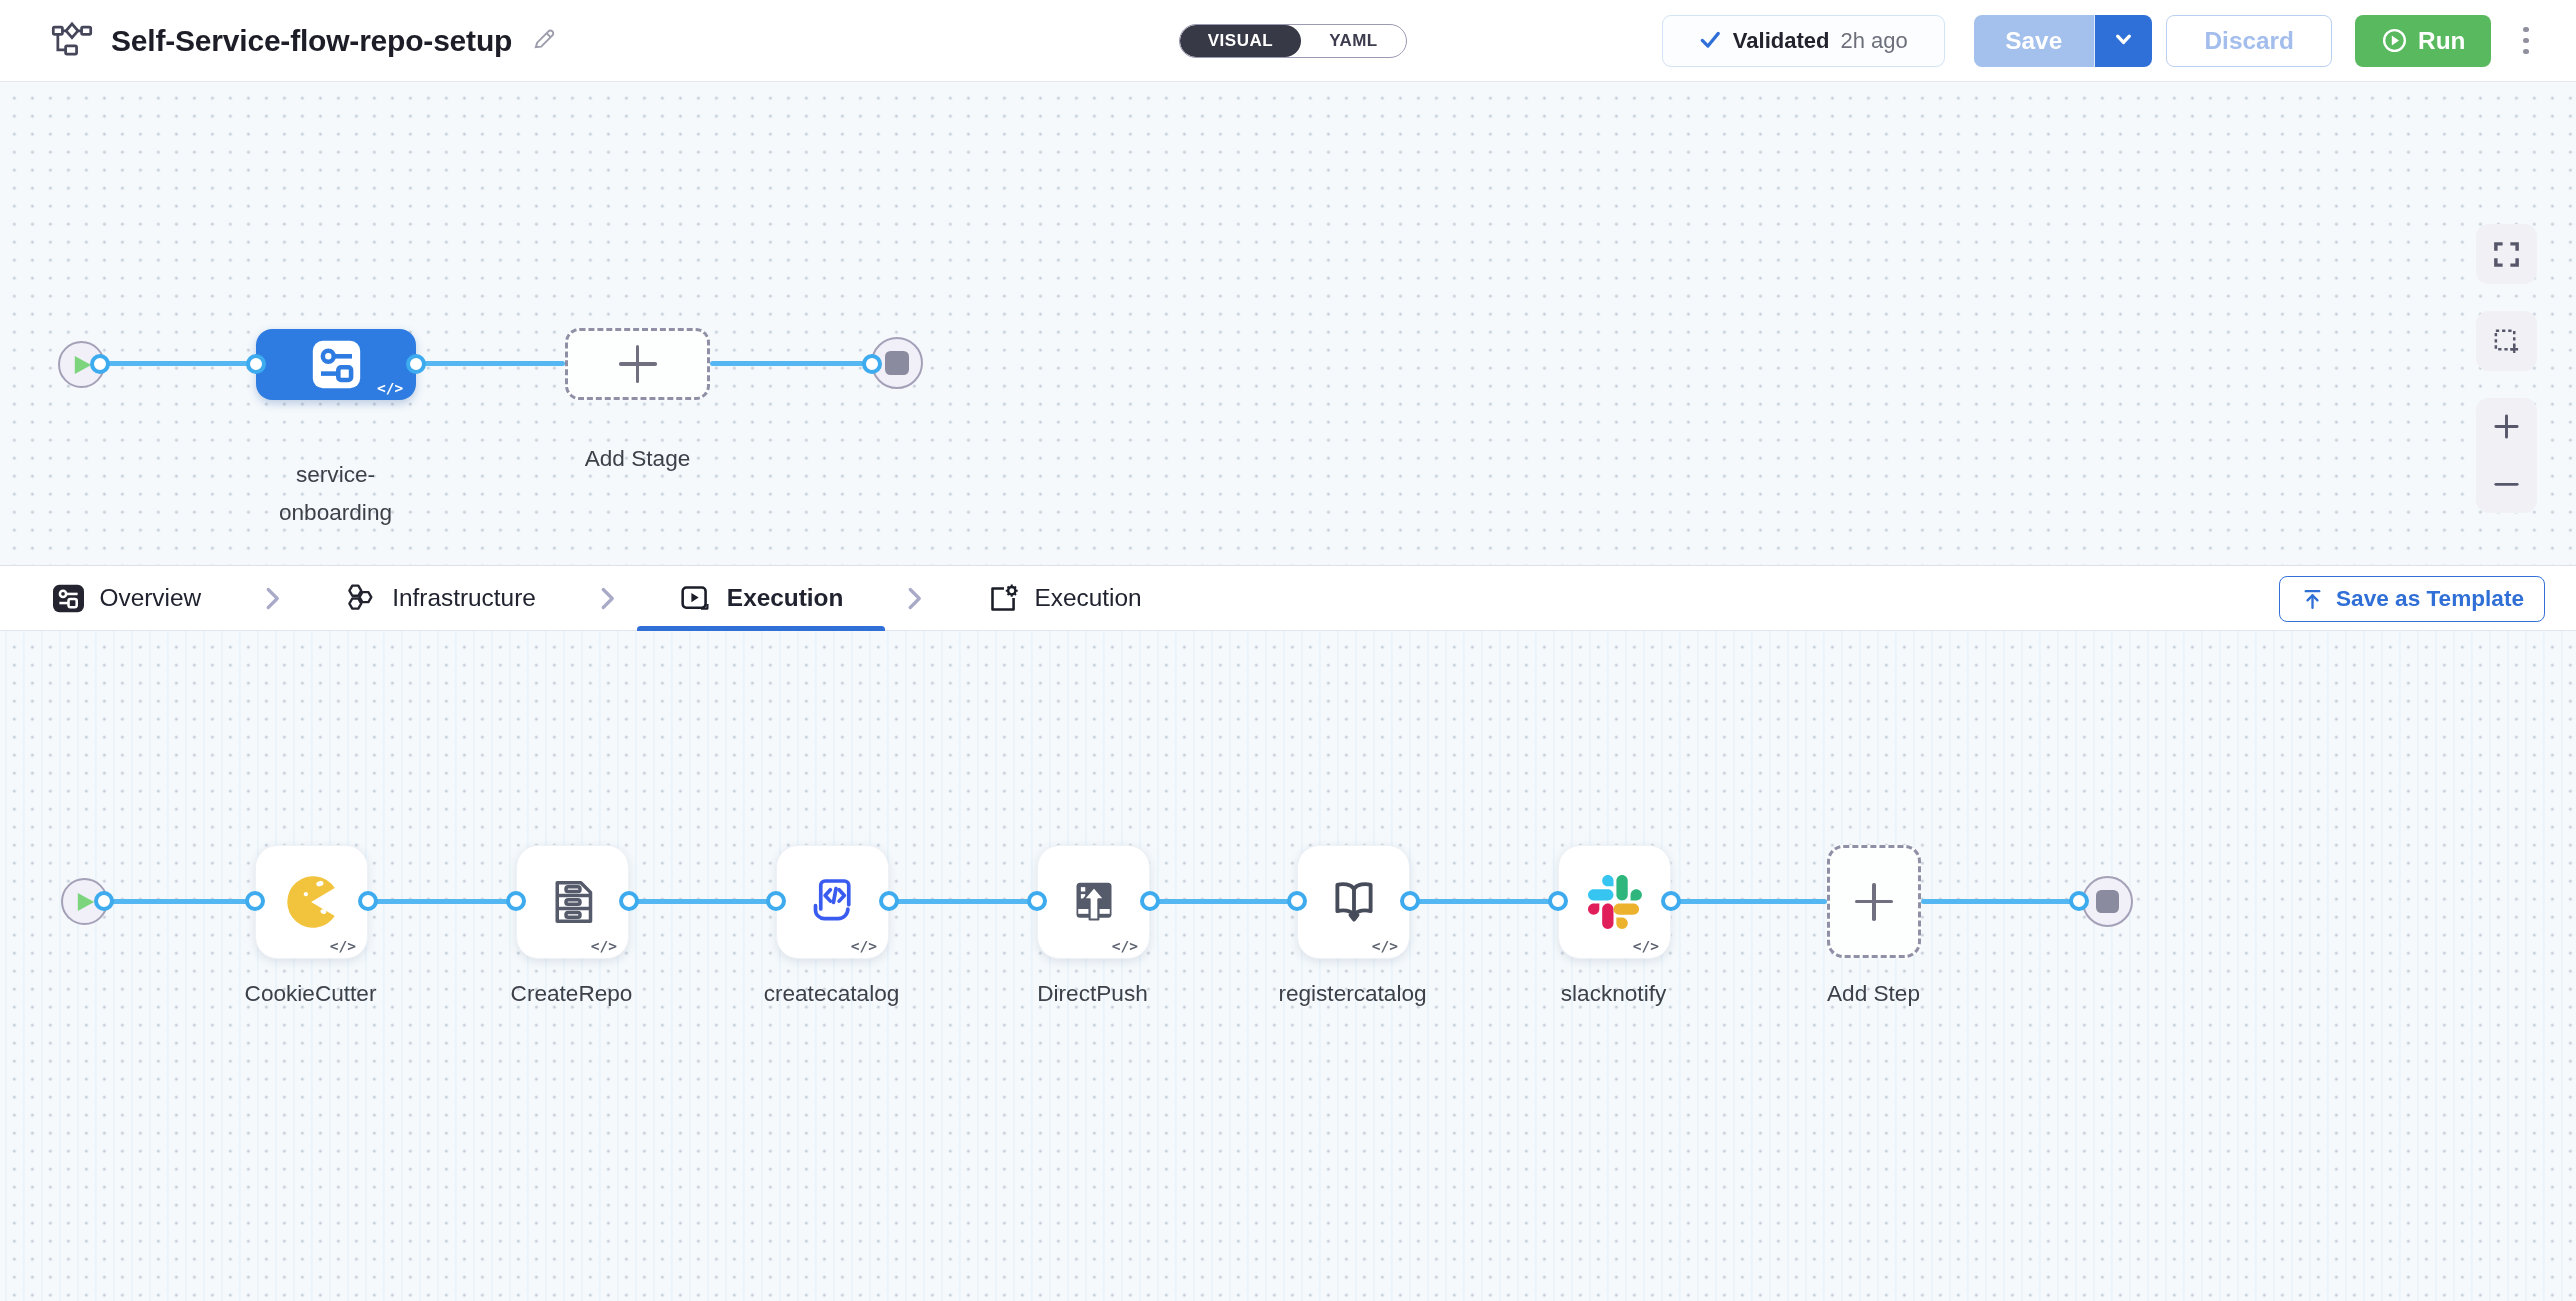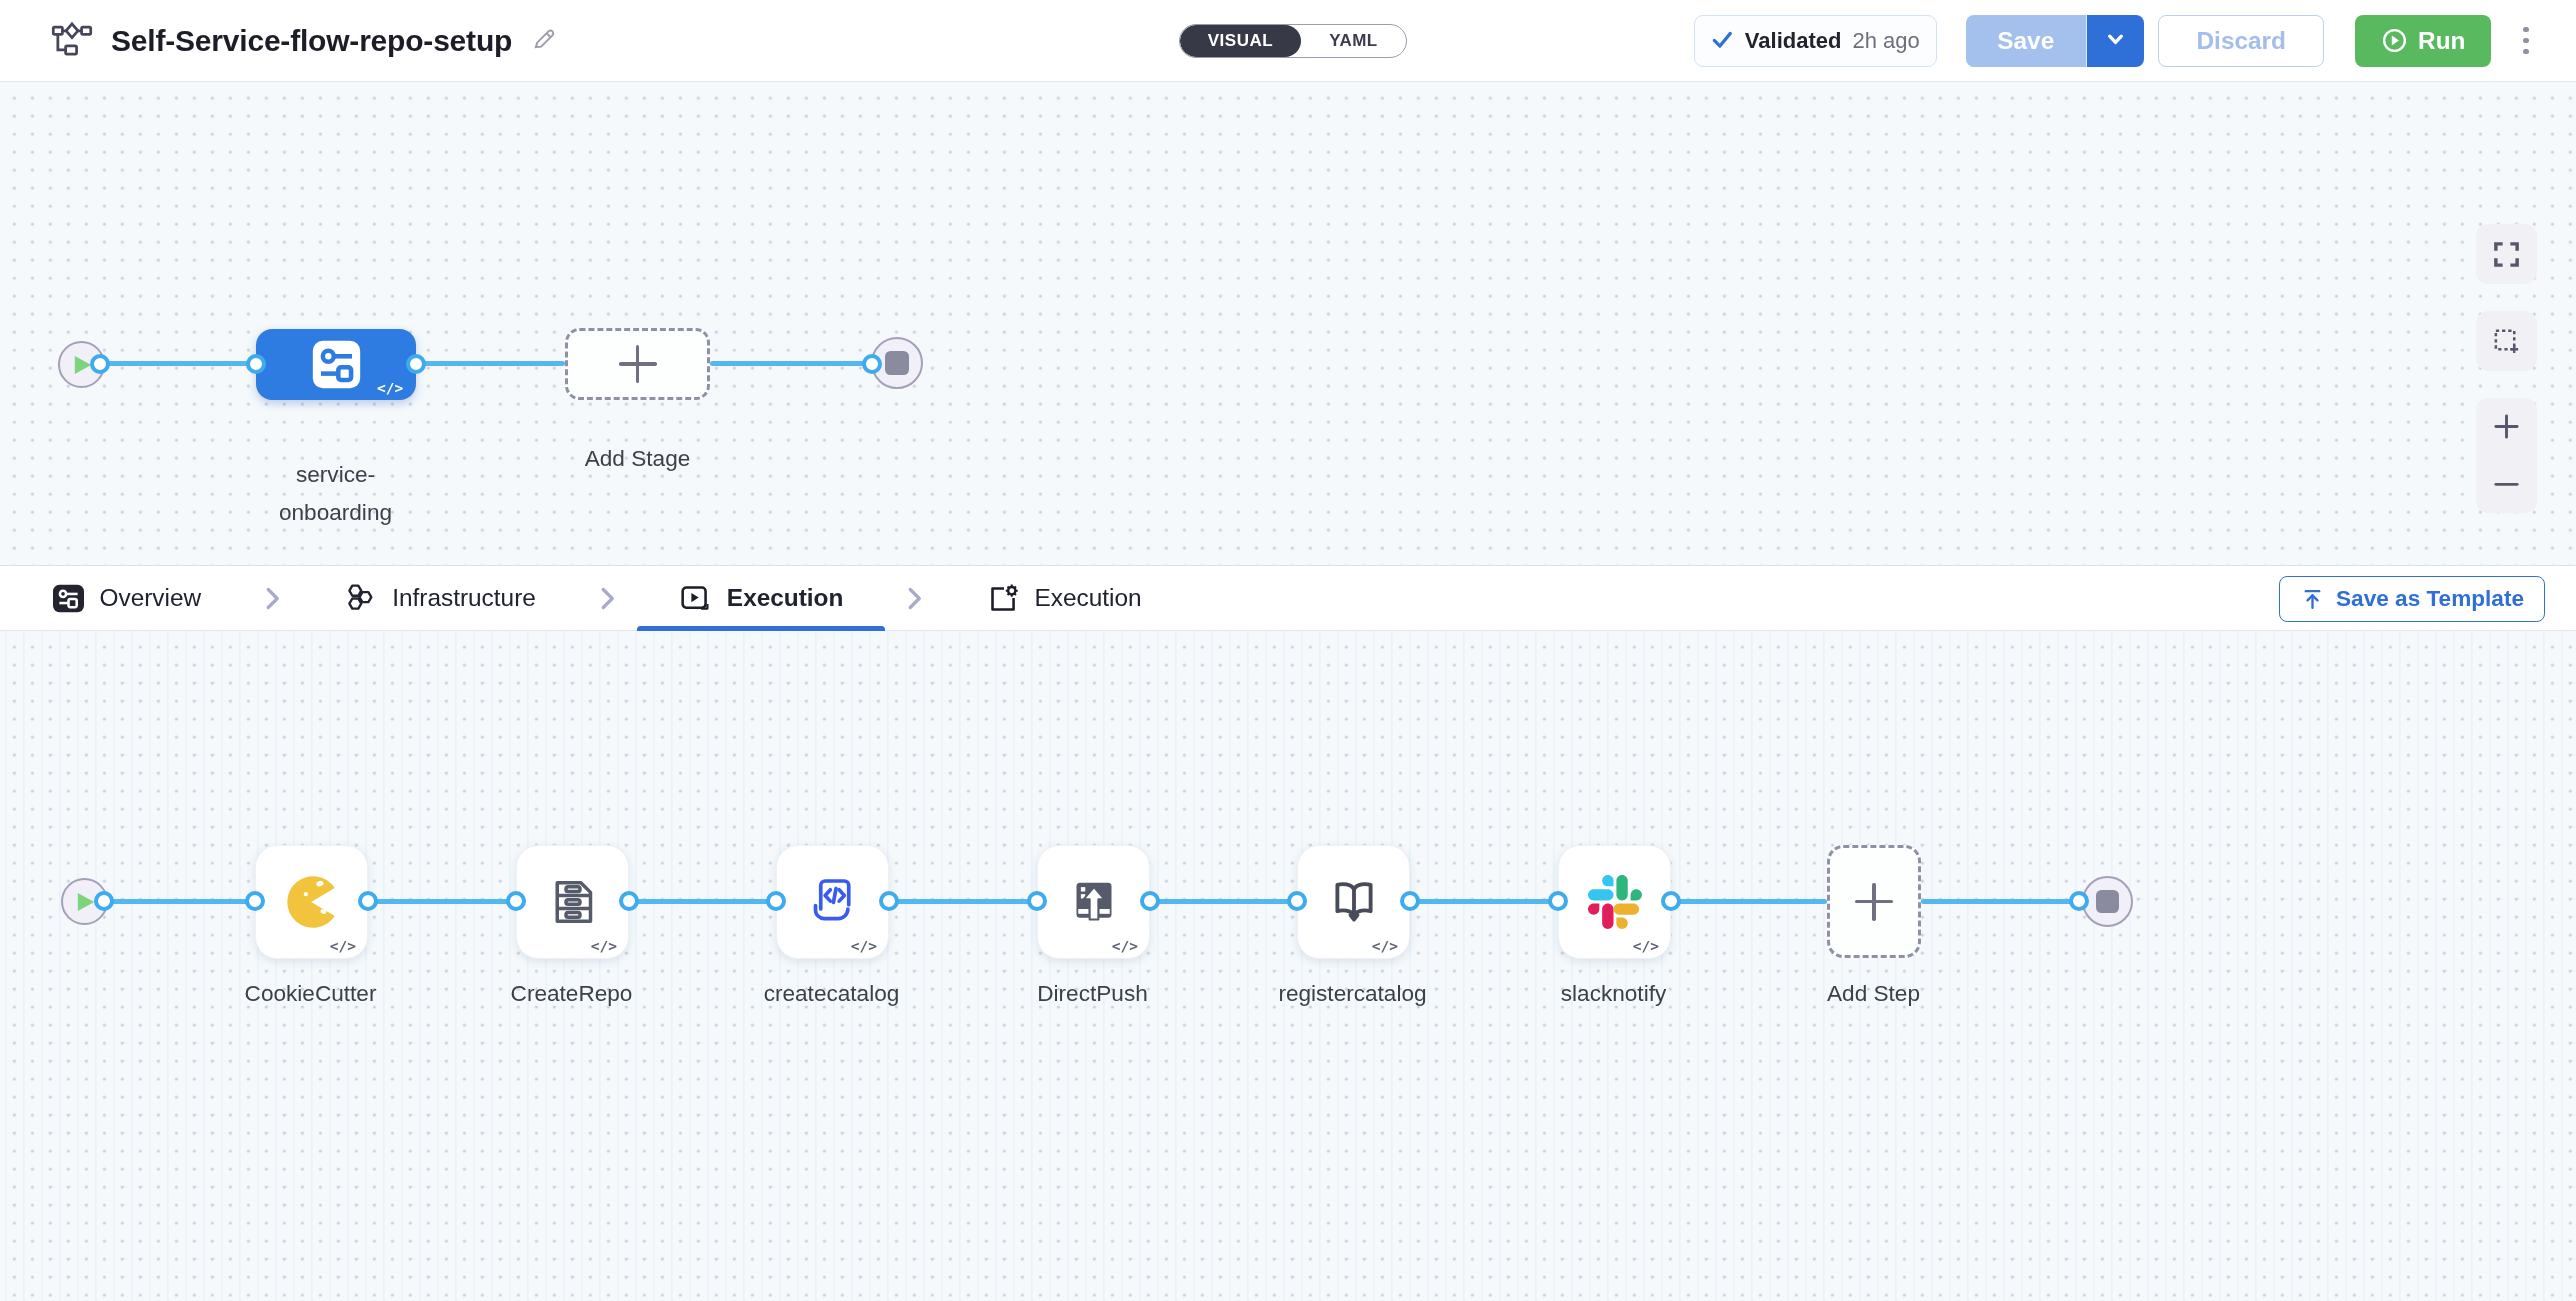--- a/index.html
+++ b/index.html
@@ -6,27 +6,27 @@
   html,body { width:2576px; height:1302px; font-family:"Liberation Sans","DejaVu Sans",sans-serif; background:#fff; overflow:hidden; }
 
   
   .header { position:relative; width:100%; height:82px; background:#ffffff; border-bottom:0.9px solid #e6e8ee; }
   .header-left { position:absolute; left:51px; top:0; height:81px; display:flex; align-items:center; gap:18px; }
   .page-title { font-size:30px; font-weight:bold; color:#1d1d28; letter-spacing:-0.2px; }
   .mode-toggle { position:absolute; left:1179px; top:23.5px; width:228px; height:34px; border:1.8px solid #9a9ab2; border-radius:20px; background:#fff; display:flex; align-items:stretch; overflow:hidden; }
   .mode-seg { flex:1; display:flex; align-items:center; justify-content:center; font-size:17px; font-weight:bold; letter-spacing:0.5px; color:#3c3c4e; cursor:pointer; }
   .mode-seg.selected { background:#383946; color:#fff; border-radius:18px; flex:1.15; }
   .header-right { position:absolute; right:40px; top:0; height:81px; display:flex; align-items:center; }
-  .validated-badge { height:52px; display:flex; align-items:center; gap:11px; padding:0 16px; border:1.8px solid #d3e3f6; border-radius:9px; background:#fbfdff; margin-right:29px; }
+  .validated-badge { height:52px; display:flex; align-items:center; gap:11px; padding:0 36px; border:1.8px solid #d3e3f6; border-radius:9px; background:#fbfdff; margin-right:29px; }
   .validated-label { font-size:22px; font-weight:bold; color:#23232e; }
   .validated-time { font-size:22px; color:#6d707b; }
   .save-split { height:52px; display:flex; border-radius:8.1px; overflow:hidden; margin-right:14.5px; }
   .save-main { width:120px; background:#a3c1ec; color:#fff; font-size:24.4px; font-weight:bold; display:flex; align-items:center; justify-content:center; cursor:default; }
   .save-caret { width:58px; background:#2e6fd8; display:flex; align-items:center; justify-content:center; border-left:1.8px solid rgba(255,255,255,0.85); cursor:pointer; }
-  .discard-btn { height:52px; width:166px; background:#fff; border:1.8px solid #bad0f2; border-radius:8.1px; color:#a3bdec; font-size:24.4px; font-weight:bold; display:flex; align-items:center; justify-content:center; margin-right:31px; cursor:pointer; }
+  .discard-btn { height:52px; width:166px; background:#fff; border:1.8px solid #bad0f2; border-radius:8.1px; color:#a3bdec; font-size:24.4px; font-weight:bold; display:flex; align-items:center; justify-content:center; margin-right:23px; cursor:pointer; }
   .run-btn { height:52px; width:136px; background:#58b95e; border-radius:8.1px; color:#fff; font-size:24.4px; font-weight:bold; display:flex; align-items:center; justify-content:center; gap:10px; cursor:pointer; }
   .kebab { margin-left:25px; display:flex; flex-direction:column; gap:5.4px; padding:7.2px; cursor:pointer; }
   .kebab span { width:5.4px; height:5.4px; border-radius:50%; background:#8f8f9e; }
 
   
   .canvas { position:relative; width:100%; background-color:#f5f9fc;
     background-image:radial-gradient(circle,#c6cfd9 1.4px,transparent 1.7px);
     background-size:18px 18px; background-position:5.4px 7.2px; }
   .canvas-stages { height:483px; }
   .canvas-steps  { height:670px;

